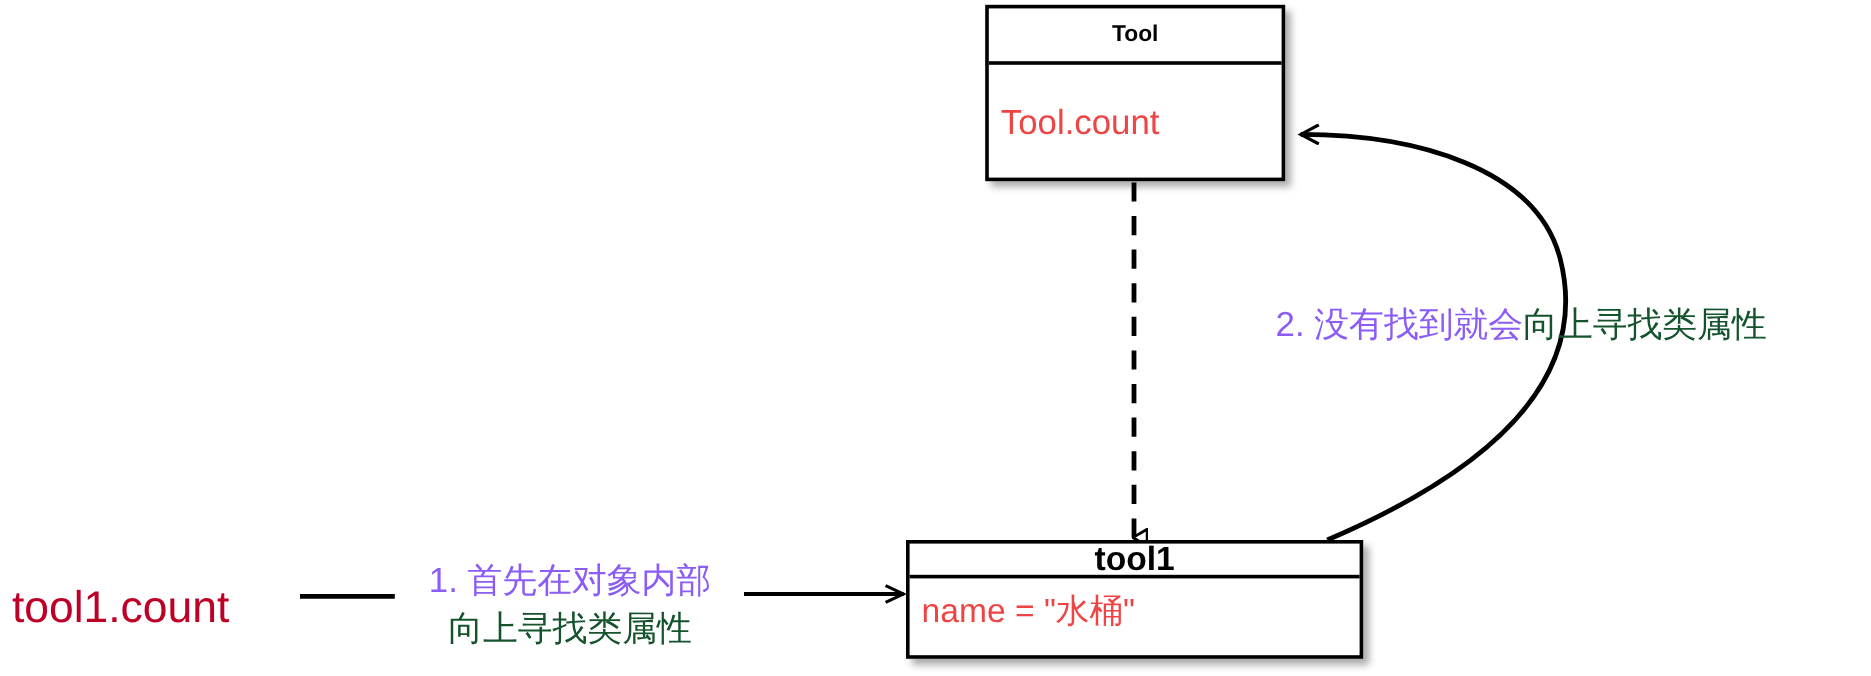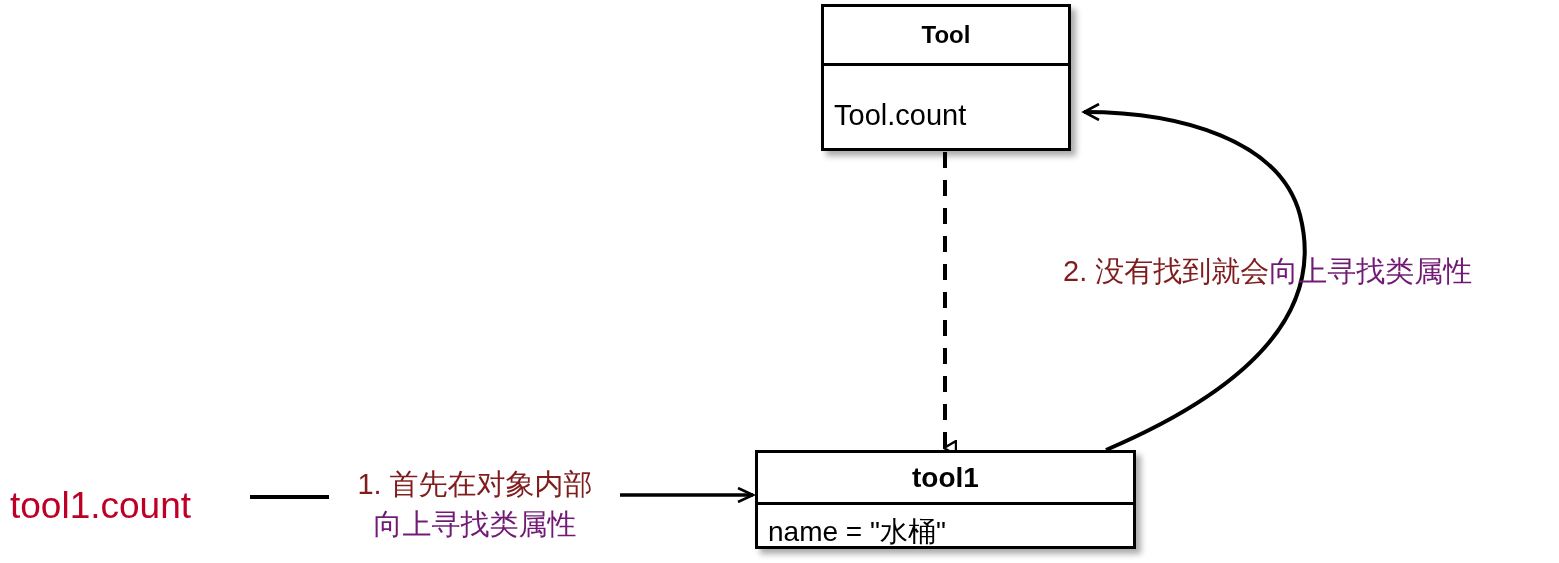--- a/index.html
+++ b/index.html
@@ -42,43 +42,43 @@
     width: 100%;
   }
   .uml-attrs {
     box-sizing: border-box;
     padding-left: 10px;
     display: flex;
     flex-direction: column;
     justify-content: center;
   }
   .uml-attr {
-    color: #000000;
+    color: #ef4444;
     white-space: nowrap;
   }
 
   
   #tool-class-box {
     left: 821px;
     top: 4px;
     width: 250px;
     height: 147px;
   }
-  #tool-class-box .uml-title { height: 56px; font-size: 24px; }
+  #tool-class-box .uml-title { height: 44px; font-size: 19px; }
   #tool-class-box .uml-attrs { height: 97px; }
   #tool-class-box .uml-attr { font-size: 29px; line-height: 48px; }
 
   
   #tool1-instance-box {
     left: 755px;
     top: 450px;
     width: 381px;
     height: 99px;
   }
-  #tool1-instance-box .uml-title { height: 49px; font-size: 28px; text-align: center; }
+  #tool1-instance-box .uml-title { height: 26px; font-size: 28px; text-align: center; }
   #tool1-instance-box .uml-attrs { height: 53px; }
   #tool1-instance-box .uml-attr { font-size: 28px; line-height: 50px; }
 
   
   #connector-layer {
     position: absolute;
     left: 0;
     top: 0;
     width: 1559px;
     height: 563px;
@@ -105,22 +105,22 @@
     line-height: 40px;
     text-align: center;
     width: 274px;
   }
   #step2-label {
     left: 1063px;
     top: 252px;
     font-size: 29px;
     line-height: 38px;
   }
-  .txt-black { color: #7f1d1d; }
-  .txt-red   { color: #701a75; }
+  .txt-black { color: #8b5cf6; }
+  .txt-red   { color: #14532d; }
   .step-line { display: block; }
   #step1-label .step-line:first-child { text-align: center; }
 </style>
 </head>
 <body>
 
 <div id="canvas">
 
   <svg id="connector-layer" viewBox="0 0 1559 563" width="1559" height="563">
     <defs>

